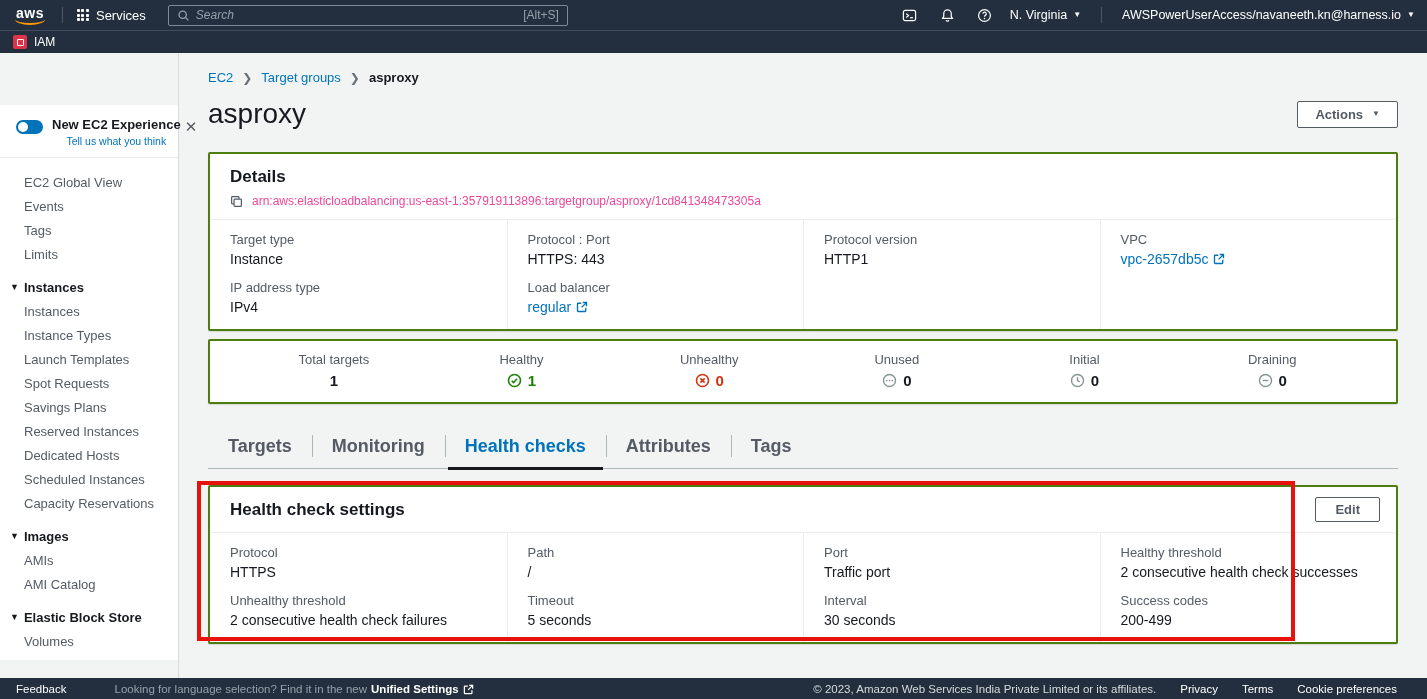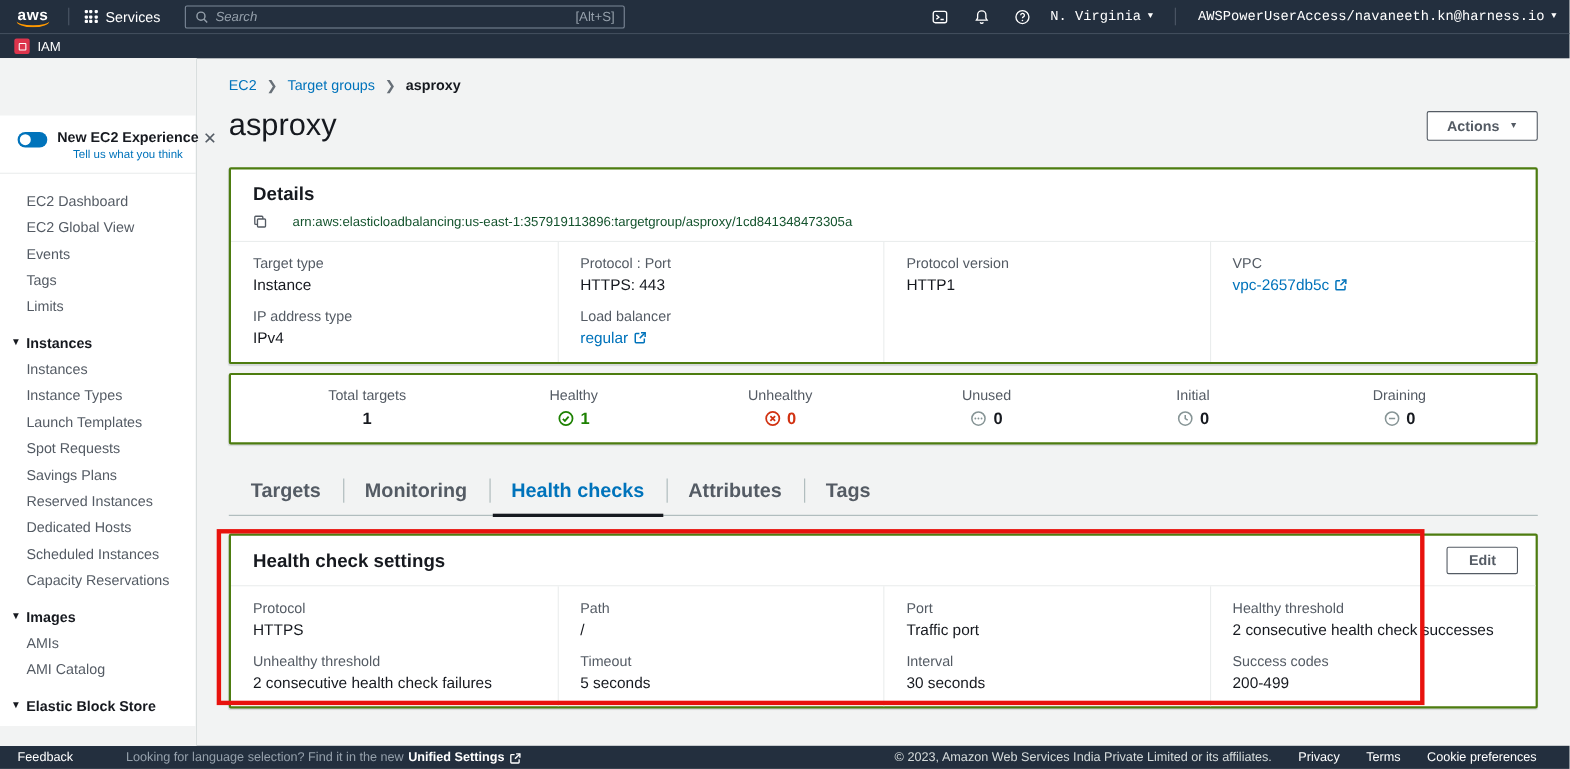--- a/index.html
+++ b/index.html
@@ -13,21 +13,21 @@
     border-bottom:2px solid #ff9900; border-radius:0 0 60% 60% / 0 0 100% 100%; }
   .nav-divider { width:1px; height:16px; background:#4d5866; margin:0 6px; }
   .services-btn { display:flex; align-items:center; gap:7px; font-size:13px; padding:0 8px; cursor:pointer; }
   .grid-icon { width:12px; height:12px; display:grid; grid-template-columns:repeat(3,1fr); grid-gap:1.5px; }
   .grid-icon i { background:#fff; border-radius:1px; }
   .search-box { width:400px; height:21px; margin-left:14px; background:#232f3e; border:1px solid #7d8998;
     border-radius:2px; display:flex; align-items:center; padding:0 8px; gap:6px; }
   .search-box input { flex:1; background:transparent; border:none; outline:none; color:#eab308; font-size:12px; font-style:italic; font-family:inherit; }
   .search-box input::placeholder { color:#95a0ab; font-style:italic; }
   .search-shortcut { color:#95a0ab; font-size:12px; font-style:normal; }
-  .topnav-right { margin-left:auto; display:flex; align-items:center; gap:14px;font-family:Liberation Mono, monospace; }
+  .topnav-right { margin-left:auto; display:flex; align-items:center; gap:14px; }
   .top-icon { display:flex; align-items:center; cursor:pointer; padding:0 4px; }
   .top-label { font-size:12.5px; display:flex; align-items:center; gap:6px; cursor:pointer; white-space:nowrap; }
   .caret { font-size:8px; line-height:1; }
 
   
   .favbar { height:23px; background:#232f3e; border-top:1px solid #414d5c; display:flex; align-items:center; padding:0 13px; gap:7px; color:#fff; font-size:12px; }
   .iam-icon { width:14px; height:14px; background:#dd344c; border-radius:2px; display:flex; align-items:center; justify-content:center; }
   .iam-icon i { width:7px; height:7px; border:1px solid #fff; border-radius:1px; display:block; }
 
   
@@ -56,21 +56,21 @@
   .crumb-current { color:#16191f; font-weight:700; }
   .title-row { display:flex; align-items:center; margin-top:13px; }
   .page-title { font-size:28px; font-weight:500; color:#16191f; }
   .actions-btn { margin-left:auto; background:#fff; border:1px solid #545b64; border-radius:2px; padding:5px 17px; font-size:13px; font-weight:700; color:#545b64; display:flex; align-items:center; gap:9px; cursor:pointer; }
 
   
   .card { background:#fff; border:2px solid #4d7c0f; border-radius:2px; box-shadow:0 1px 1px rgba(0,28,36,.12); }
   .details-card { margin-top:22px; }
   .card-head { padding:13px 20px 11px; border-bottom:1px solid #eaeded; }
   .card-title { font-size:17px; font-weight:700; color:#16191f; }
-  .arn-row { margin-top:7px; display:flex; align-items:center; gap:23px; font-size:12px; color:#14532d; }
+  .arn-row { margin-top:7px; display:flex; align-items:center; gap:9px; font-size:12px; color:#ec4899; }
   .grid4 { display:grid; grid-template-columns:1fr 1fr 1fr 1fr; }
   .gcol { padding:12px 20px 14px; }
   .gcol + .gcol { border-left:1px solid #eaeded; }
   .field + .field { margin-top:13px; }
   .f-label { font-size:13px; color:#545b64; margin-bottom:4px; }
   .f-value { font-size:14px; color:#16191f; }
   .f-link { font-size:14px; color:#0073bb; display:flex; align-items:center; gap:5px; cursor:pointer; }
 
   .summary-card { margin-top:8px; display:flex; padding:11px 30px 13px; }
   .sum-item { flex:1; text-align:center; }
@@ -176,21 +176,20 @@
     <div class="sidebar-top"></div>
     <div class="exp-panel">
       <span class="toggle"></span>
       <span class="exp-text">
         <div class="exp-title">New EC2 Experience</div>
         <div class="exp-sub">Tell us what you think</div>
       </span>
       <span class="close-x">✕</span>
     </div>
     <nav class="nav-list">
-      <div class="nav-item">EC2 Dashboard</div>
       <div class="nav-item">EC2 Global View</div>
       <div class="nav-item">Events</div>
       <div class="nav-item">Tags</div>
       <div class="nav-item">Limits</div>
 
       <div class="nav-header">
           <span class="caret">▼</span>
           <span>Instances</span>
         </div>
       <div class="nav-item">Instances</div>

